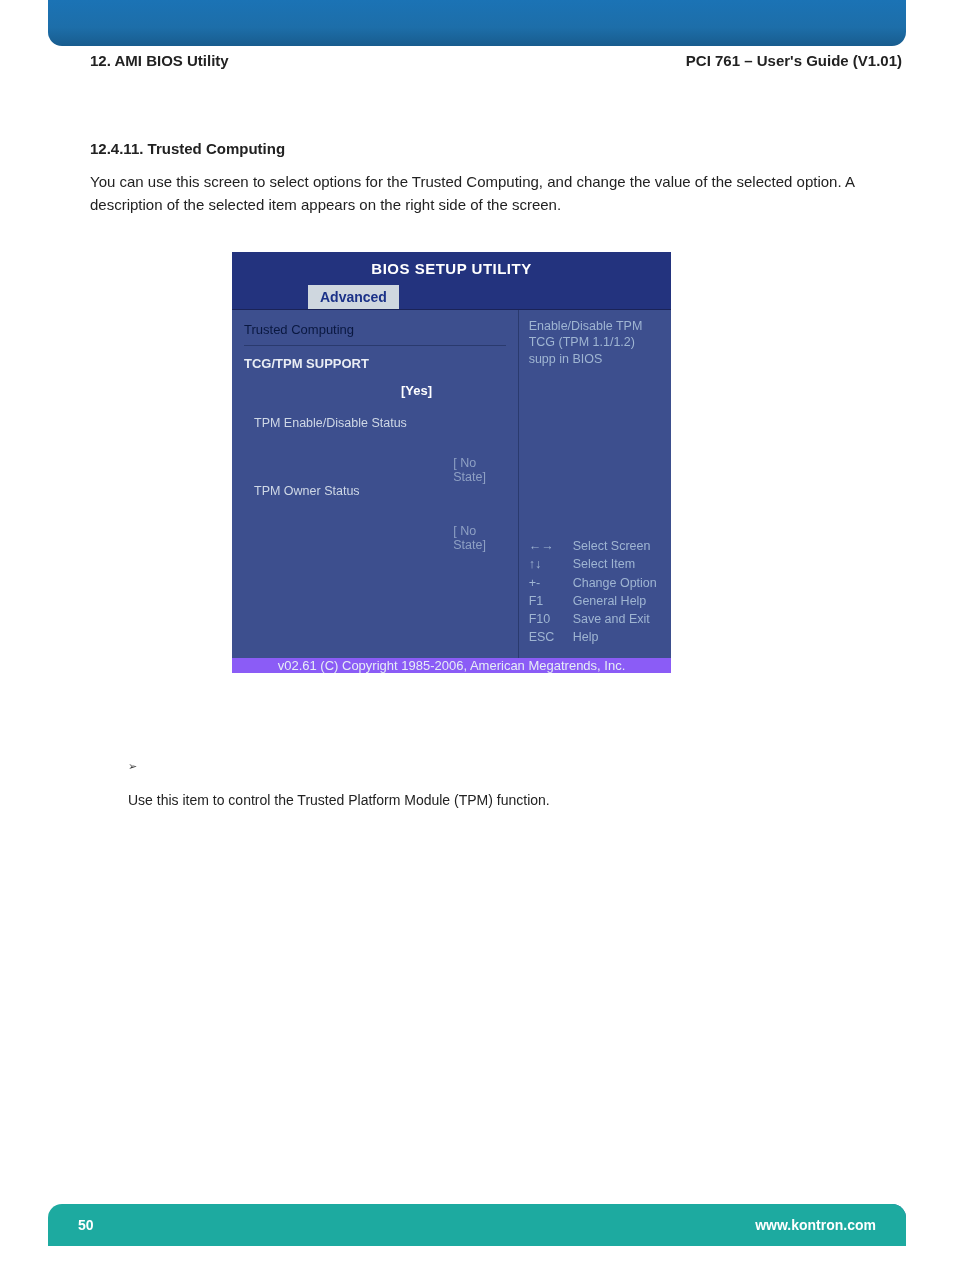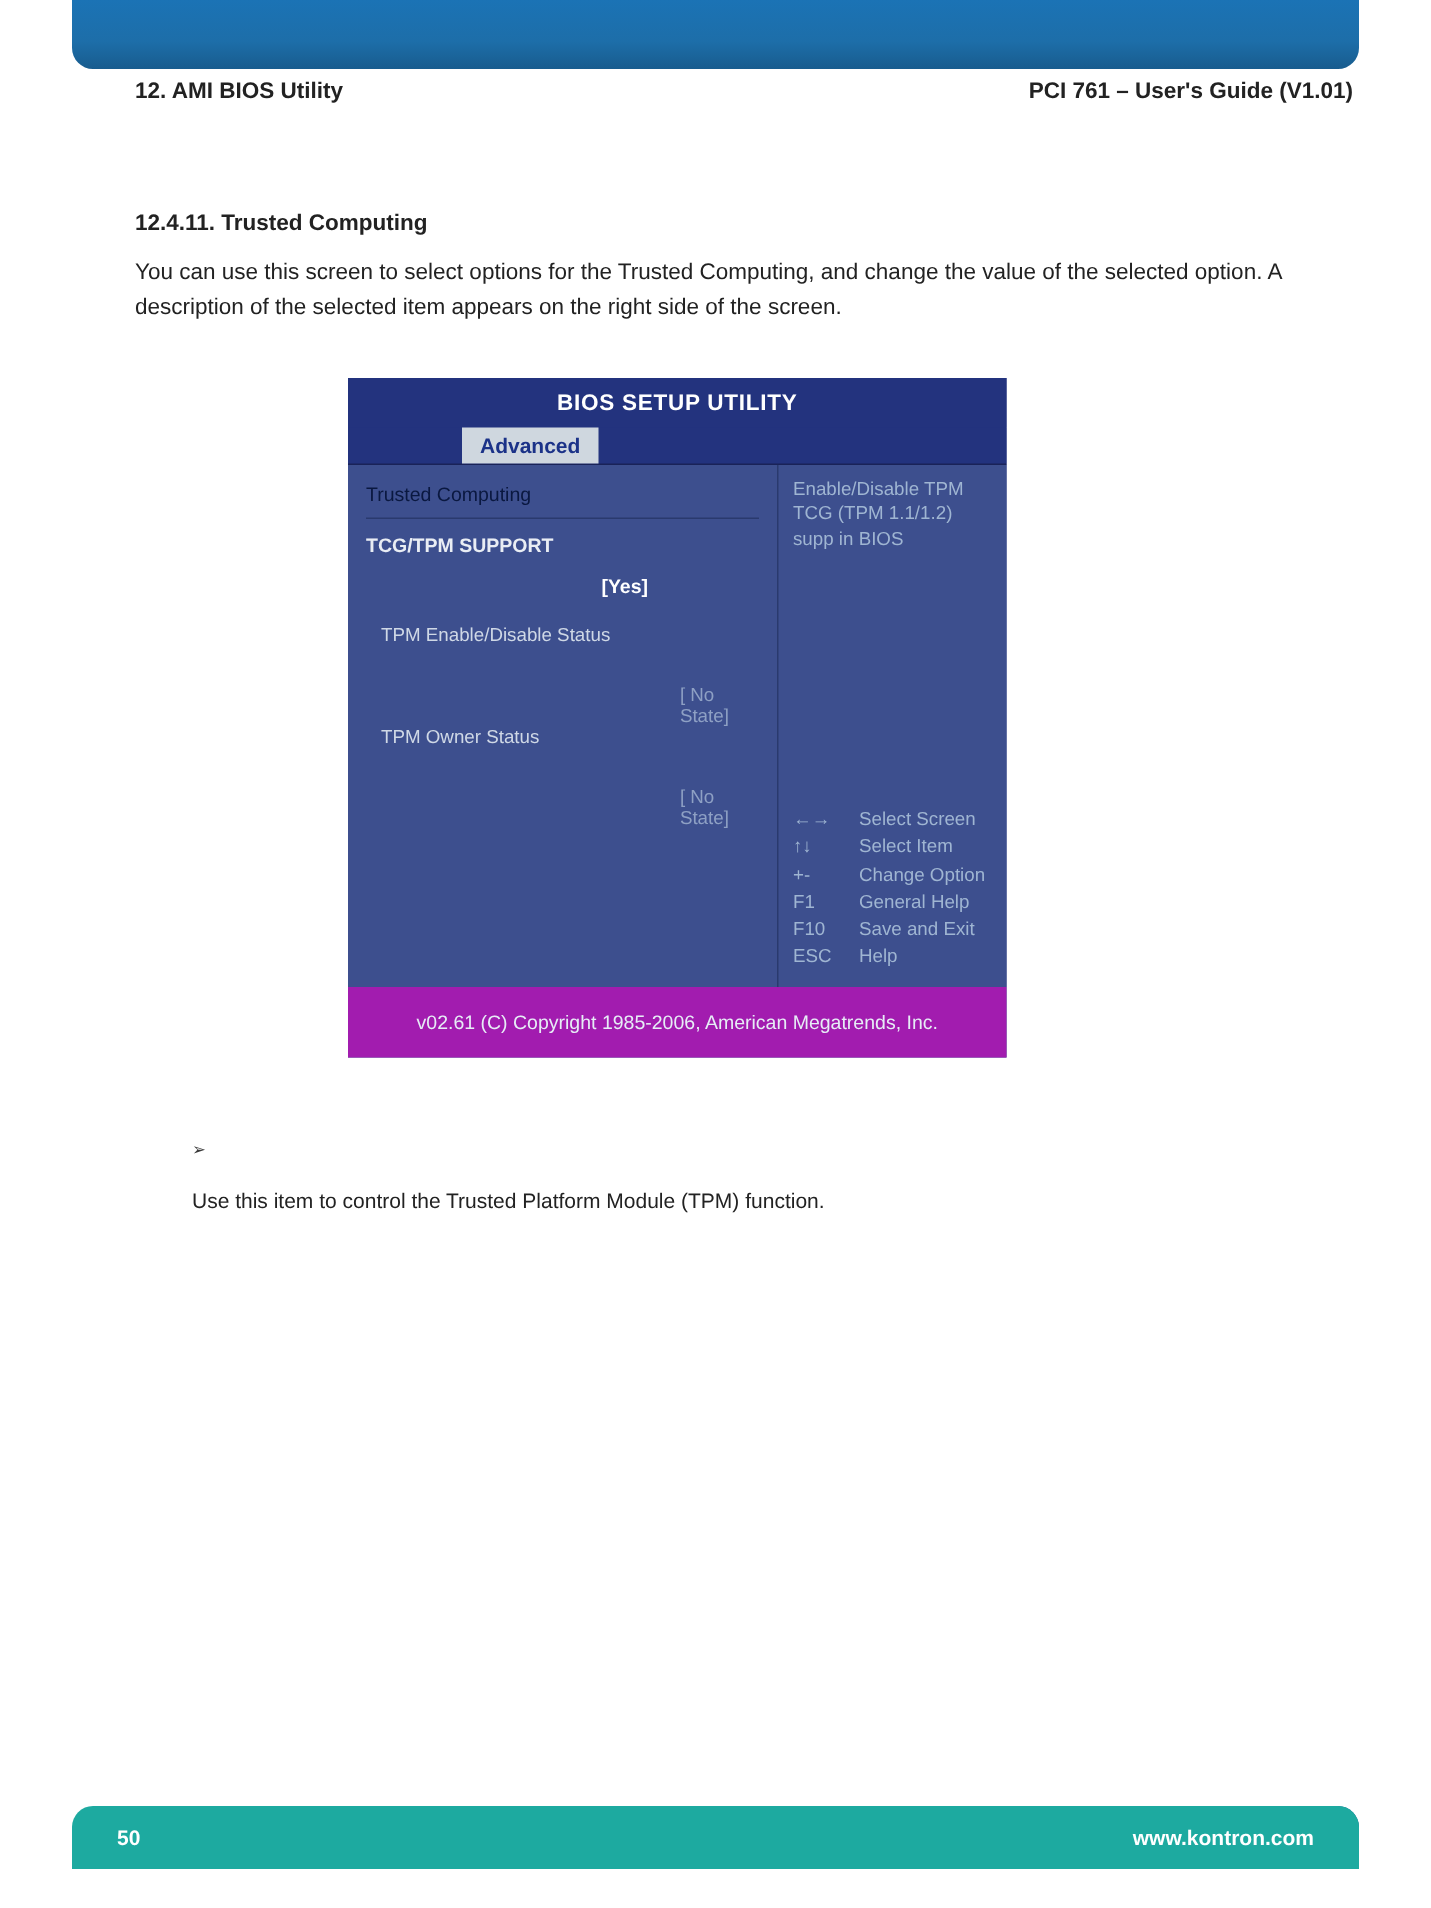--- a/index.html
+++ b/index.html
@@ -25,21 +25,21 @@
   .bios-row.selected .val{color:#fff;font-weight:700;margin-top:27px;}
   .subrows{margin-top:18px;margin-left:10px;font-size:12.5px;color:#9aa7c6;}
   .subrows .bios-row{color:#8ea0c4;gap:32px;}
   .subrows .bios-row .val{margin-left:12px;margin-top:40px;}
   .subrows .bios-row .lbl{width:175px;}
   .bios-right{width:160px;background:#3d4f8e;border-left:1px solid #2a3a6e;padding:8px 10px 12px 10px;font-size:12.5px;display:flex;flex-direction:column;justify-content:space-between;}
   .bios-desc{color:#9fb5d2;line-height:1.3;}
   .bios-keys{color:#9fb5d2;line-height:1.45;}
   .bios-keys div{display:flex;gap:14px;}
   .bios-keys .k{width:30px;color:#9fb5d2;}
-  .bios-footer{background:#a21caf;color:#e6edf6;text-align:center;font-size:13px;padding:16px 4px;}
+  .bios-footer{background:#8b5cf6;color:#e6edf6;text-align:center;font-size:13px;padding:0 4px;}
   
   .note{position:absolute;left:128px;top:760px;right:52px;font-size:14px;color:#222;}
   .note .arrow{color:#3a3a3a;font-size:11px;display:inline-block;width:44px;vertical-align:top;}
   .note .txt{display:inline-block;margin-top:16px;}
   
   .bottom-bar{position:absolute;left:48px;right:48px;bottom:26px;height:42px;background:#1daaa0;border-top-left-radius:14px;border-top-right-radius:14px;display:flex;align-items:center;justify-content:space-between;color:#fff;font-size:14px;padding:0 30px;box-sizing:border-box;margin-top:40px;}
   .bottom-bar .page-no{font-weight:700;}
   .bottom-bar .url{font-weight:700;}
   .corner{position:absolute;right:48px;bottom:26px;width:90px;height:42px;background:linear-gradient(90deg,#1daaa0 0%,#1a7fa6 60%,#1a5f96 100%);border-top-right-radius:14px;}
 </style>

